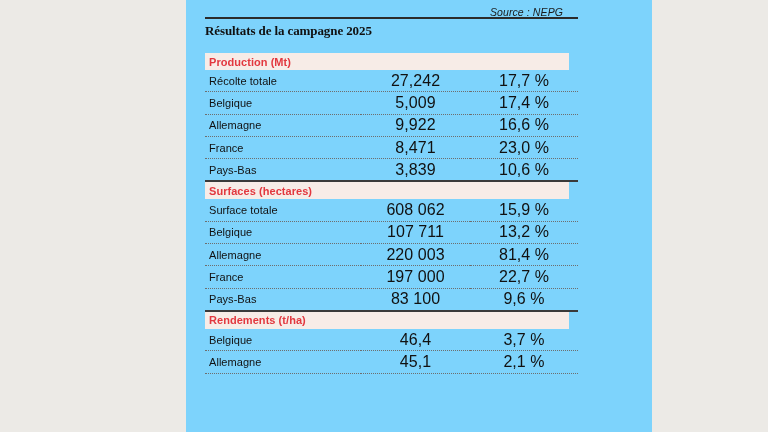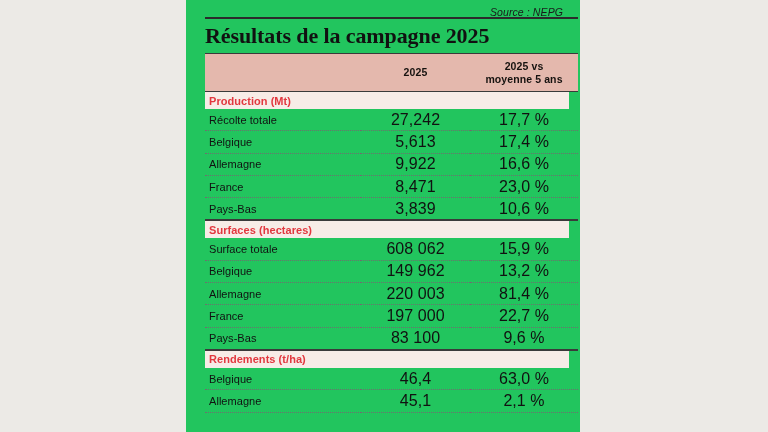--- a/index.html
+++ b/index.html
@@ -10,23 +10,23 @@
     width: 768px;
     height: 432px;
     background: #eceae6;
     font-family: "Liberation Sans", sans-serif;
     overflow: hidden;
   }
   .page {
     position: absolute;
     left: 186px;
     top: 0;
-    width: 394px;
+    width: 466px;
     height: 432px;
-    background: #22c55e;
+    background: #7dd3fc;
   }
   .source-row {
     position: absolute;
     left: 19px;
     top: 2px;
     width: 358px;
     text-align: right;
   }
   .source-text {
     font-family: "Liberation Sans", sans-serif;
@@ -42,21 +42,21 @@
     width: 373px;
     height: 1.5px;
     background: #2b2b2b;
   }
   .title {
     position: absolute;
     left: 19px;
     top: 23px;
     font-family: "Liberation Serif", serif;
     font-weight: bold;
-    font-size: 22px;
+    font-size: 13px;
     color: #111111;
     letter-spacing: -0.1px;
     white-space: nowrap;
   }
   .table-wrap {
     position: absolute;
     left: 19px;
     top: 53px;
     width: 373px;
   }
@@ -154,44 +154,35 @@
   <div class="title">Résultats de la campagne 2025</div>
 
   <div class="table-wrap">
     <table class="data">
       <colgroup>
         <col class="c-label">
         <col class="c-v1">
         <col class="c-v2">
       </colgroup>
       <tbody id="table-body">
-          <tr class="head-row">
-            <td></td>
-            <td>
-              <div class="head-cell">2025</div>
-            </td>
-            <td>
-              <div class="head-cell">2025 vs<br>moyenne 5 ans</div>
-            </td>
-          </tr>
           <tr class="section-row first">
             <td colspan="3">
               <div class="section-band">
                 <span class="section-label">Production (Mt)</span>
               </div>
             </td>
           </tr>
           <tr class="data-row">
             <td class="lbl">Récolte totale</td>
             <td class="val">27,242</td>
             <td class="val">17,7 %</td>
           </tr>
           <tr class="data-row">
             <td class="lbl">Belgique</td>
-            <td class="val">5,613</td>
+            <td class="val">5,009</td>
             <td class="val">17,4 %</td>
           </tr>
           <tr class="data-row">
             <td class="lbl">Allemagne</td>
             <td class="val">9,922</td>
             <td class="val">16,6 %</td>
           </tr>
           <tr class="data-row">
             <td class="lbl">France</td>
             <td class="val">8,471</td>
@@ -209,21 +200,21 @@
               </div>
             </td>
           </tr>
           <tr class="data-row">
             <td class="lbl">Surface totale</td>
             <td class="val">608 062</td>
             <td class="val">15,9 %</td>
           </tr>
           <tr class="data-row">
             <td class="lbl">Belgique</td>
-            <td class="val">149 962</td>
+            <td class="val">107 711</td>
             <td class="val">13,2 %</td>
           </tr>
           <tr class="data-row">
             <td class="lbl">Allemagne</td>
             <td class="val">220 003</td>
             <td class="val">81,4 %</td>
           </tr>
           <tr class="data-row">
             <td class="lbl">France</td>
             <td class="val">197 000</td>
@@ -237,21 +228,21 @@
           <tr class="section-row">
             <td colspan="3">
               <div class="section-band">
                 <span class="section-label">Rendements (t/ha)</span>
               </div>
             </td>
           </tr>
           <tr class="data-row">
             <td class="lbl">Belgique</td>
             <td class="val">46,4</td>
-            <td class="val">63,0 %</td>
+            <td class="val">3,7 %</td>
           </tr>
           <tr class="data-row">
             <td class="lbl">Allemagne</td>
             <td class="val">45,1</td>
             <td class="val">2,1 %</td>
           </tr>
         </tbody>
     </table>
 
   </div>

